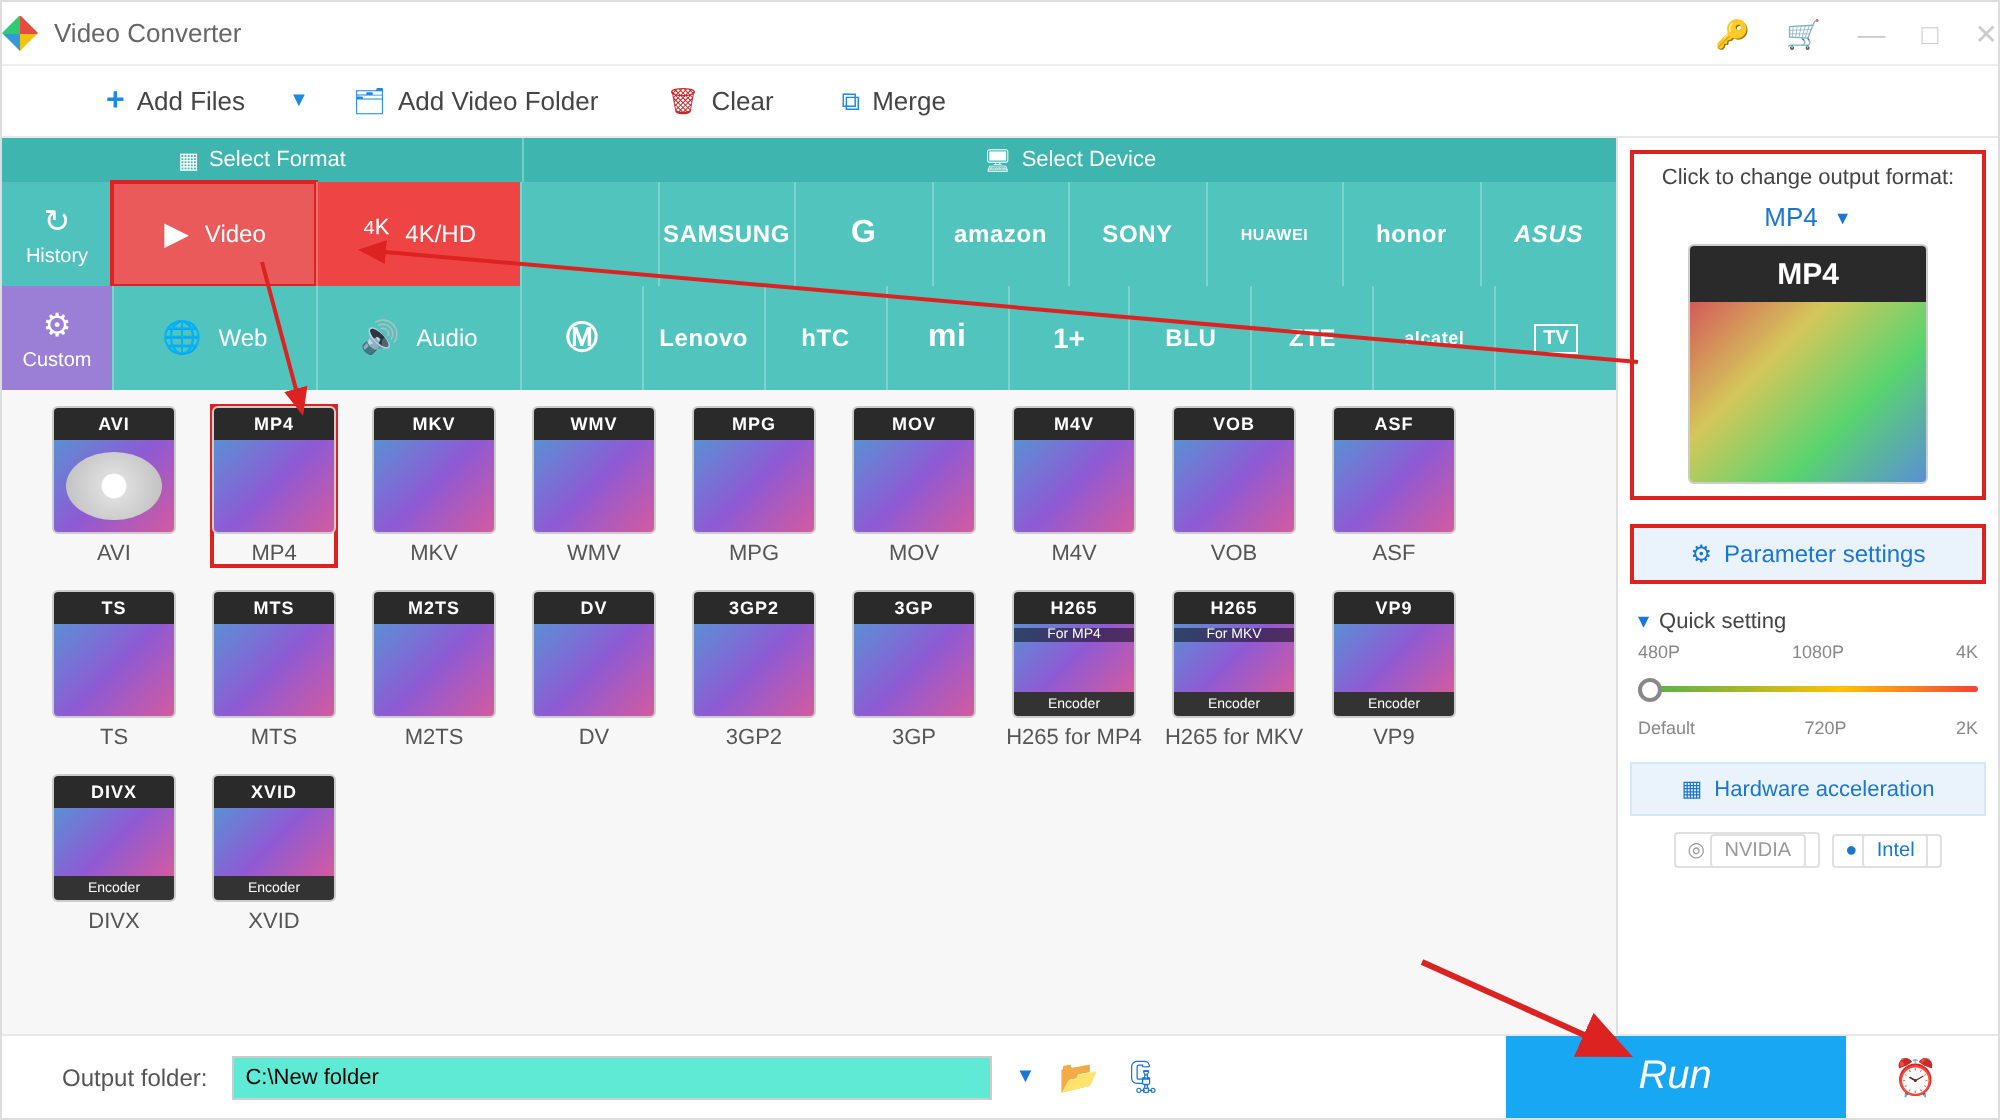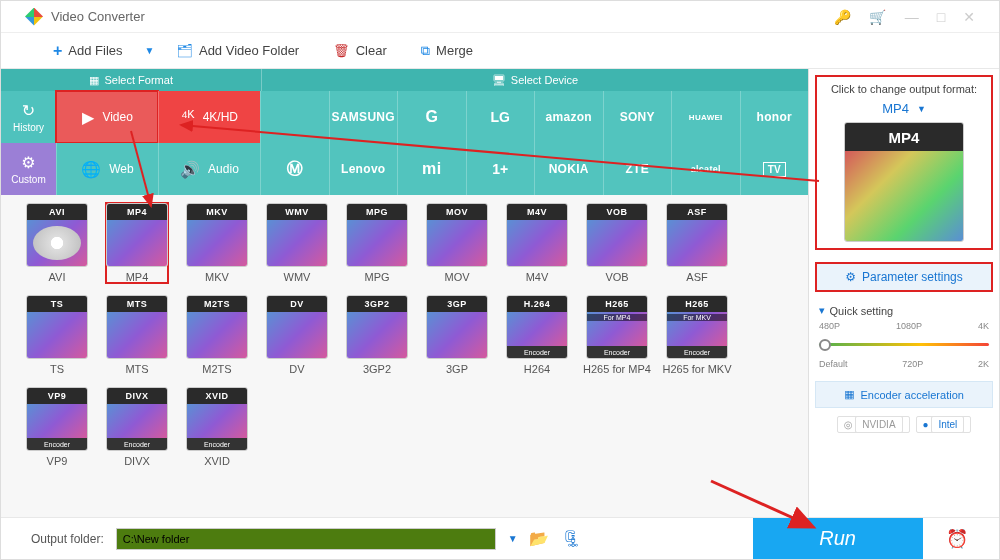--- a/index.html
+++ b/index.html
@@ -1,17 +1,17 @@
 <!DOCTYPE html>
 <html><head>
 <meta charset="utf-8">
 <style>
 *{box-sizing:border-box;margin:0;padding:0;font-family:"Segoe UI",Arial,sans-serif}
 body{width:1000px;height:560px;background:#fff;position:relative;overflow:hidden;border:1px solid #ddd}
-.titlebar{height:32px;display:flex;align-items:center;padding:0 24px;border-bottom:1px solid #eee}
+.titlebar{height:32px;display:flex;align-items:center;padding:0 0;border-bottom:1px solid #eee}
 .logo{width:18px;height:18px;margin-right:8px;position:relative}
 .logo::before{content:"";position:absolute;inset:0;background:conic-gradient(#e74c3c 0 25%,#f1c40f 25% 50%,#3498db 50% 75%,#2ecc71 75% 100%);clip-path:polygon(50% 0,100% 50%,50% 100%,0 50%)}
 .title{font-size:13px;color:#666}
 .winctl{margin-left:auto;display:flex;gap:18px;color:#ccc;font-size:14px}
 .winctl span{cursor:default}
 .winctl .ico{color:#ddd}
 .toolbar{height:36px;display:flex;align-items:center;gap:10px;padding:0 40px;border-bottom:1px solid #e8e8e8;font-size:13px;color:#444}
 .tbtn{display:flex;align-items:center;gap:6px;padding:0 12px;height:100%;cursor:pointer}
 .plus{color:#1e88e5;font-weight:bold;font-size:16px}
 .dd{color:#1e88e5;font-size:10px}
@@ -56,21 +56,21 @@
 .quick{margin:6px 10px;font-size:11px;color:#444}
 .quick .hdr{display:flex;align-items:center;gap:5px;margin-bottom:6px}
 .slider{position:relative;height:30px}
 .slider .track{position:absolute;top:12px;left:0;right:0;height:3px;background:linear-gradient(90deg,#4caf50 0%,#ffc107 60%,#f44336 100%);border-radius:2px}
 .slider .knob{position:absolute;top:8px;left:0;width:12px;height:12px;border-radius:50%;background:#fff;border:2px solid #888}
 .slabels{display:flex;justify-content:space-between;font-size:9px;color:#888;margin-top:-2px}
 .hwbtn{margin:6px;padding:6px;display:flex;align-items:center;justify-content:center;gap:6px;color:#1976d2;font-size:11px;background:#eaf3fb;border:1px solid #d5e7f5;cursor:pointer}
 .gpus{margin:2px 6px;display:flex;gap:6px;font-size:10px;color:#999;align-items:center;justify-content:center}
 .gpus span{padding:2px 6px;border:1px solid #e0e0e0;border-radius:2px}
 .bottombar{position:absolute;bottom:0;left:0;right:0;height:42px;display:flex;align-items:center;padding:0 30px;background:#fff;border-top:1px solid #e8e8e8;gap:12px;font-size:12px;color:#555}
-.outinput{flex:0 0 380px;height:22px;border:1px solid #ccc;padding:0 6px;font-size:11px;background:#4d7c0f}
+.outinput{flex:0 0 380px;height:22px;border:1px solid #ccc;padding:0 6px;font-size:11px;background:#5eead4}
 .bicon{color:#1976d2;font-size:16px;cursor:pointer}
 .runbtn{margin-left:auto;width:170px;height:42px;background:#18a7f2;color:#fff;font-size:20px;font-weight:500;display:flex;align-items:center;justify-content:center;cursor:pointer;font-style:italic}
 .clock{color:#1976d2;font-size:18px;margin-left:12px;cursor:pointer}
 svg.arrow{position:absolute;pointer-events:none;z-index:20}
 </style>
 </head>
 <body>
 
 <div class="titlebar">
   <div class="logo"></div>
@@ -126,33 +126,33 @@
       <div class="devcell">
           <span style="font-size:18px"></span>
         </div>
       <div class="devcell">
           <span class="brand">SAMSUNG</span>
         </div>
       <div class="devcell">
           <span style="font-size:16px;font-weight:bold">G</span>
         </div>
       <div class="devcell">
-          <span style="font-size:14px;font-weight:bold">LG</span>
-        </div>
-      <div class="devcell">
           <span class="brand">amazon</span>
         </div>
       <div class="devcell">
           <span class="brand">SONY</span>
         </div>
       <div class="devcell">
           <span class="brand" style="font-size:8px">HUAWEI</span>
         </div>
       <div class="devcell">
           <span class="brand">honor</span>
+        </div>
+      <div class="devcell">
+          <span class="brand" style="font-style:italic">ASUS</span>
         </div>
     </div>
     <div class="catrow row2">
       <div class="sidecell custm">
           <span class="cico">⚙</span>
           <span>Custom</span>
         </div>
       <div class="catcell">
           <span class="cico">🌐</span>
           <span>Web</span>
@@ -161,27 +161,30 @@
           <span class="cico">🔊</span>
           <span>Audio</span>
         </div>
       <div class="devcell">
           <span style="font-size:16px">Ⓜ</span>
         </div>
       <div class="devcell">
           <span class="brand">Lenovo</span>
         </div>
       <div class="devcell">
+          <span class="brand">hTC</span>
+        </div>
+      <div class="devcell">
           <span class="brand" style="font-size:16px">mi</span>
         </div>
       <div class="devcell">
           <span style="font-size:14px">1+</span>
         </div>
       <div class="devcell">
-          <span class="brand">NOKIA</span>
+          <span class="brand">BLU</span>
         </div>
       <div class="devcell">
           <span class="brand">ZTE</span>
         </div>
       <div class="devcell">
           <span class="brand" style="font-size:9px">alcatel</span>
         </div>
       <div class="devcell">
           <span style="border:1px solid #fff;padding:1px 4px;font-size:10px">TV</span>
         </div>
@@ -284,28 +287,20 @@
             <div class="body"></div>
           </div>
           <div class="fmt-label">3GP2</div>
         </div>
         <div class="fmt">
           <div class="thumb">
             <div class="tag">3GP</div>
             <div class="body"></div>
           </div>
           <div class="fmt-label">3GP</div>
-        </div>
-        <div class="fmt">
-          <div class="thumb">
-            <div class="tag">H.264</div>
-            <div class="body"></div>
-            <div class="enc">Encoder</div>
-          </div>
-          <div class="fmt-label">H264</div>
         </div>
         <div class="fmt">
           <div class="thumb">
             <div class="tag">H265</div>
             <div class="body">
               <div style="position:absolute;top:2px;left:0;right:0;text-align:center;font-size:7px;color:#fff;background:rgba(0,0,0,.5)">For MP4</div>
             </div>
             <div class="enc">Encoder</div>
           </div>
           <div class="fmt-label">H265 for MP4</div>
@@ -378,21 +373,21 @@
           <div class="knob"></div>
         </div>
       <div class="slabels">
           <span>Default</span>
           <span>720P</span>
           <span>2K</span>
         </div>
     </div>
     <div class="hwbtn">
         <span>▦</span>
-        <span>Encoder acceleration</span>
+        <span>Hardware acceleration</span>
       </div>
     <div class="gpus">
       <span>◎ <span>NVIDIA</span></span>
       <span style="color:#1976d2">● <span>Intel</span></span>
     </div>
   </div>
 </div>
 
 <div class="bottombar">
   <span>Output folder:</span>

